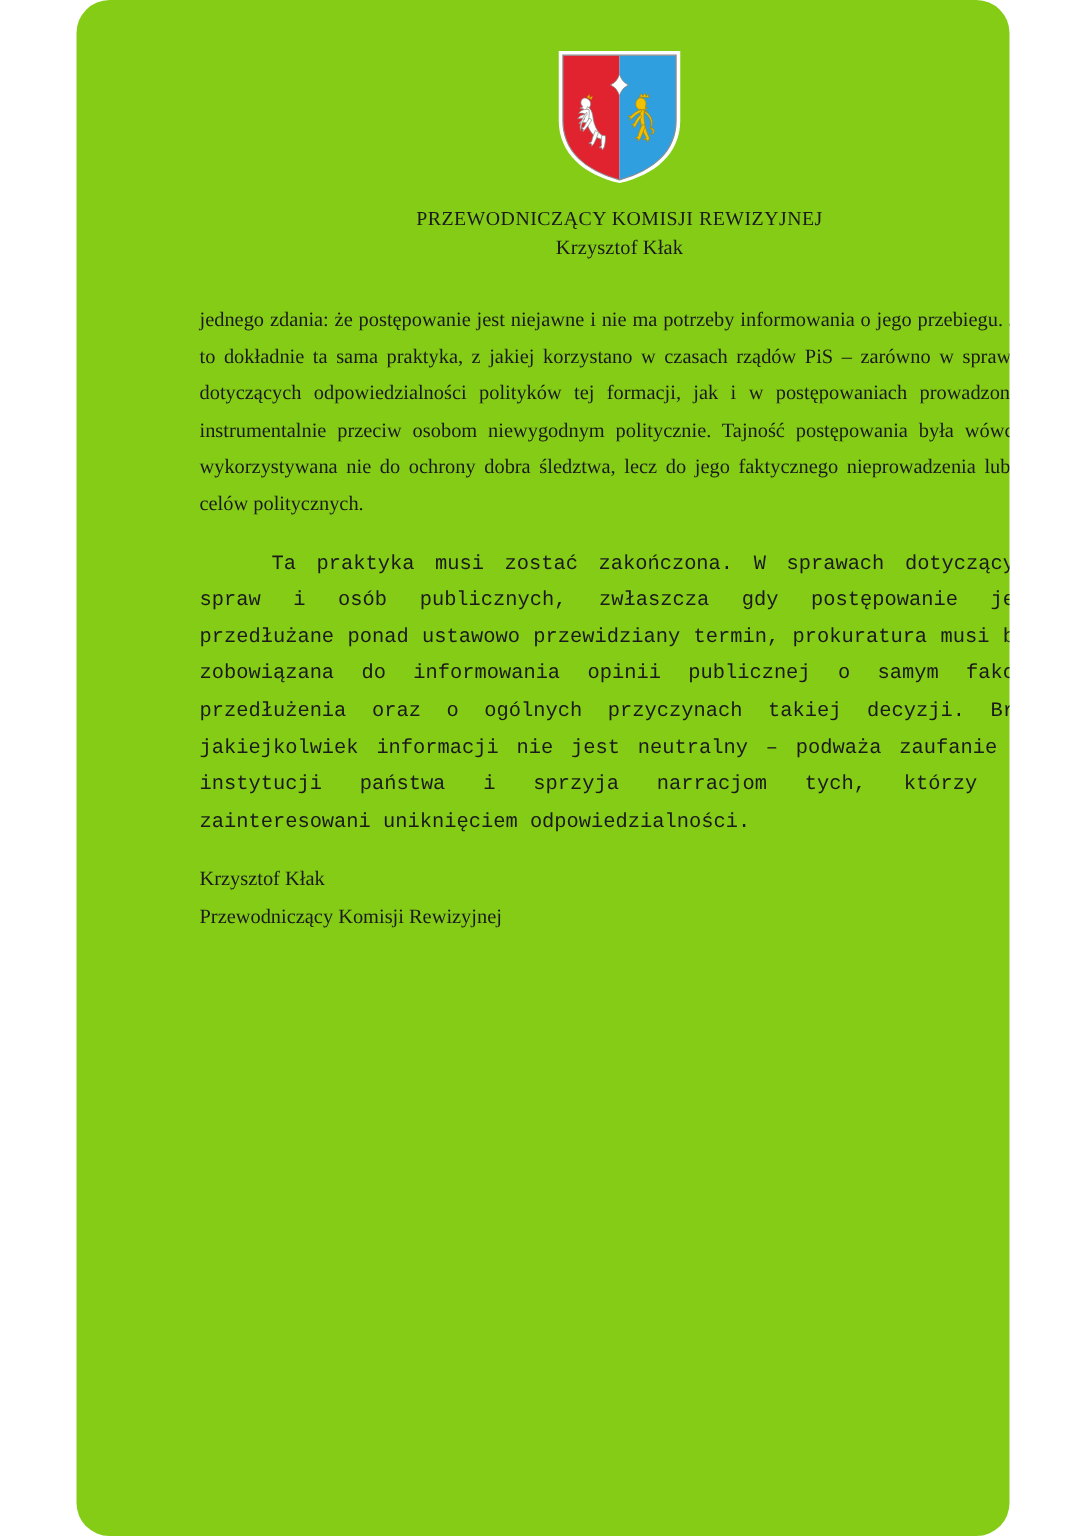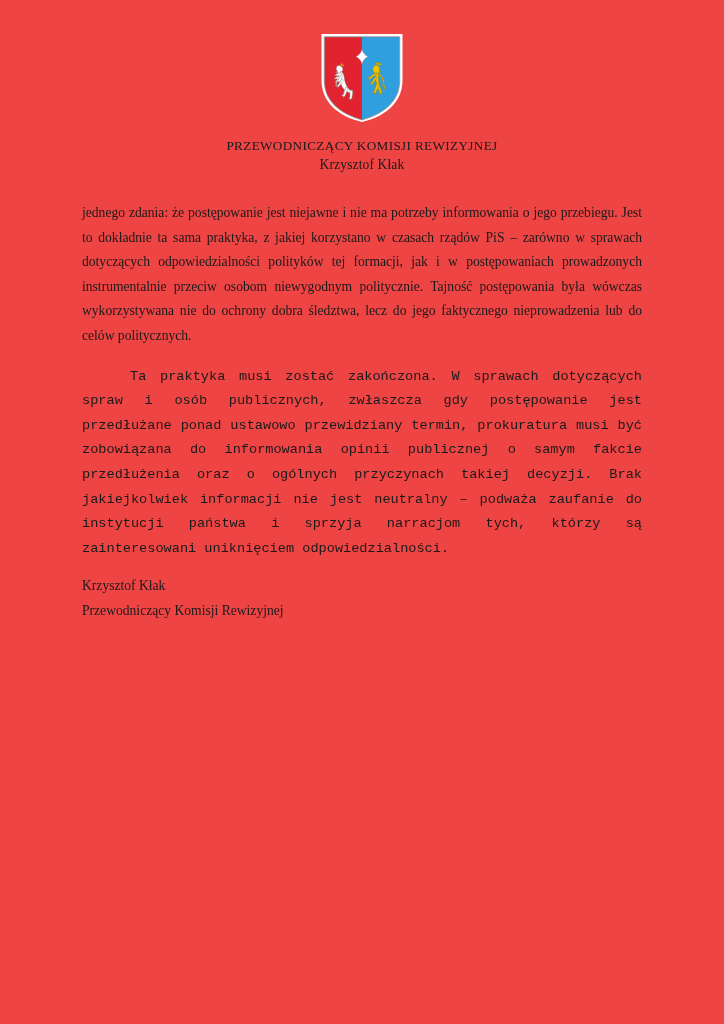--- a/index.html
+++ b/index.html
@@ -4,27 +4,28 @@
 <title>Dokument</title>
 <style>
   html, body {
     margin: 0;
     padding: 0;
     background: #ffffff;
   }
 
   .page {
     position: relative;
-    width: 724px;
+    width: 622px;
     height: 1024px;
-    background: #ef4444;
+    background: #84cc16;
     margin: 0 auto;
     overflow: hidden;
     font-family: "Liberation Serif", "DejaVu Serif", serif;
     color: #1a1a1a;
+    border-radius: 22px;
     -webkit-font-smoothing: antialiased;
   }
 
   
   .emblem-wrap {
     position: absolute;
     left: 0;
     top: 34px;
     width: 724px;
     display: flex;

